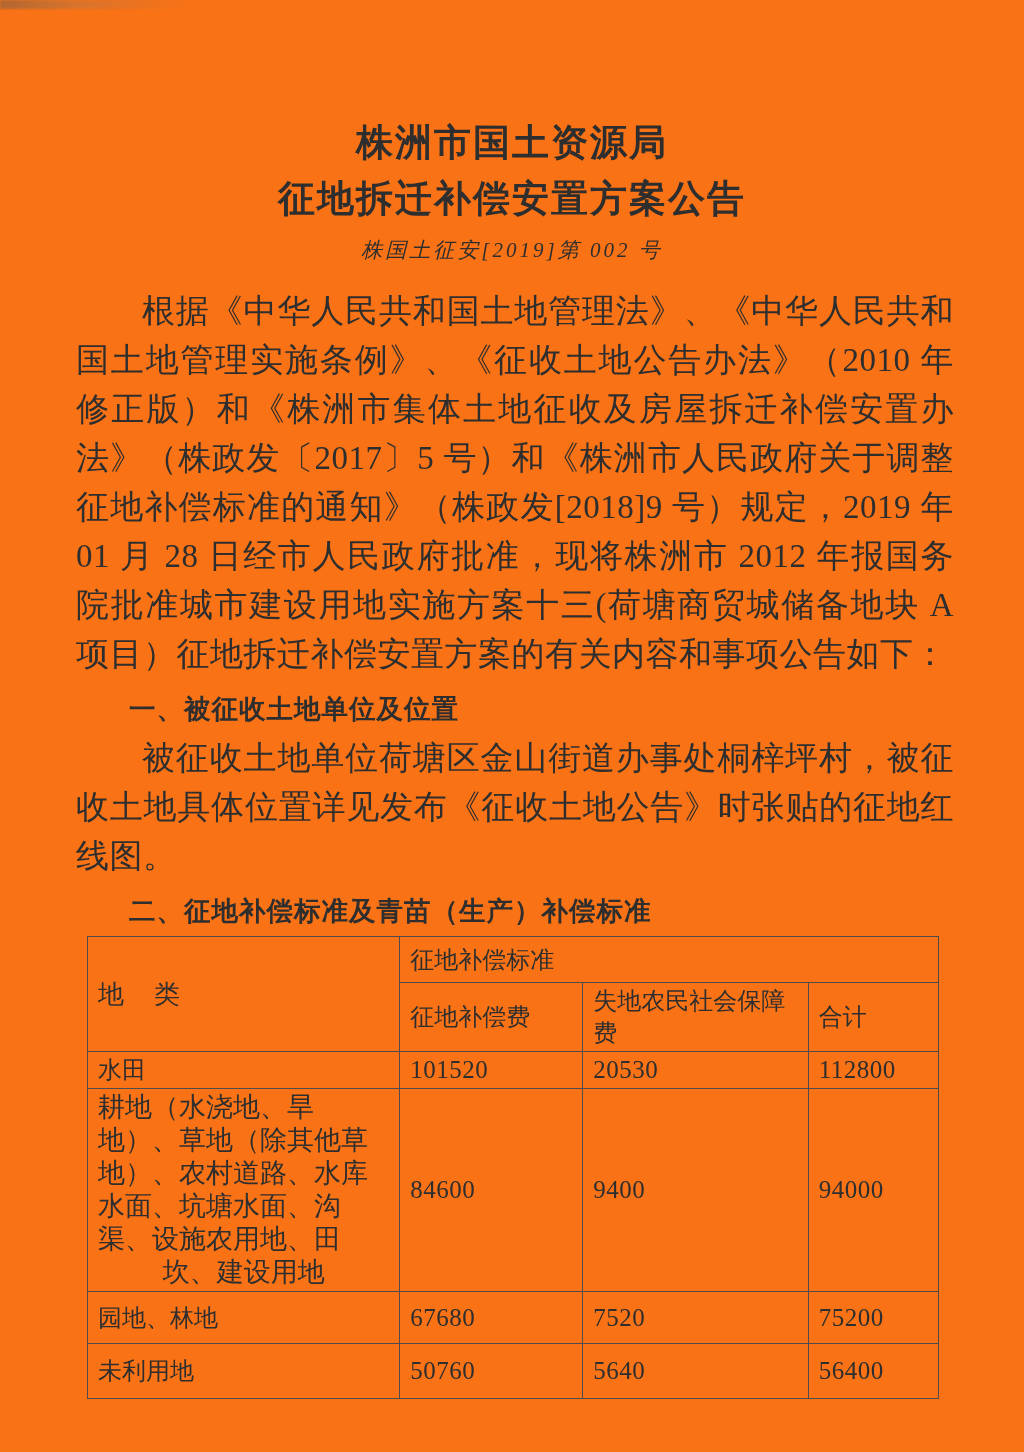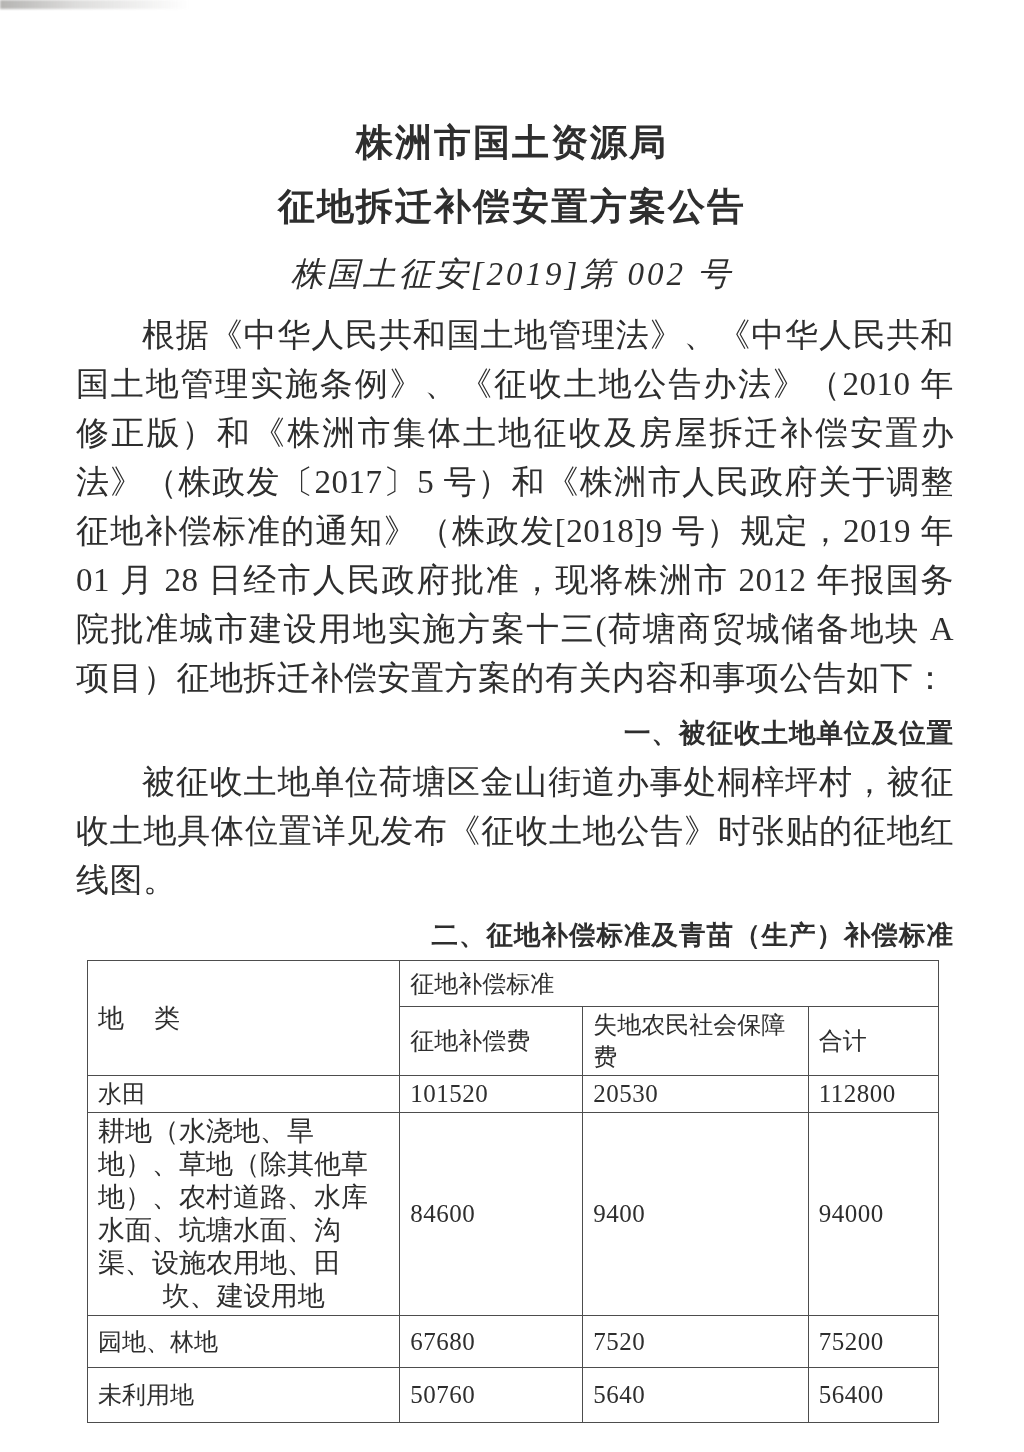--- a/index.html
+++ b/index.html
@@ -7,21 +7,21 @@
   html, body {
     background: #e8e8e8;
     font-family: "Liberation Serif", "DejaVu Serif", serif;
   }
 
   .page {
     position: relative;
     width: 1024px;
     height: 1452px;
     margin: 0 auto;
-    background: #ffffff;
+    background: #f97316;
     color: #2e2e2e;
     overflow: hidden;
   }
 
   
   .scan-smudge {
     position: absolute;
     top: 0;
     left: 0;
     width: 190px;
@@ -31,26 +31,26 @@
   }
 
   .doc-title {
     margin-top: 120px;
     text-align: center;
     font-size: 37px;
     font-weight: bold;
     line-height: 46px;
     letter-spacing: 2px;
   }
-  .doc-title.second { margin-top: 18px; }
+  .doc-title.second { margin-top: 10px; }
 
   .doc-number {
-    margin-top: 27px;
+    margin-top: 11px;
     text-align: center;
-    font-size: 33px;
+    font-size: 21px;
     font-style: italic;
     line-height: 34px;
     letter-spacing: 3px;
   }
 
   .body-block {
     margin: 0 70px 0 76px;  
   }
 
   .paragraph {
@@ -65,21 +65,20 @@
   .paragraph.tight { margin-top: 0; }
 
   .section-heading {
     margin-top: 6px;
     font-size: 26.5px;
     font-weight: bold;
     line-height: 49px;
     text-indent: 2em;
     font-family: "Liberation Sans", "DejaVu Sans", sans-serif;
     letter-spacing: 1px;
-    text-align: right;
   }
 
   .unit-label {
     width: 852px;
     margin: 16px 0 6px 87px;
     text-align: right;
     padding-right: 30px;
     font-size: 24px;
     line-height: 30px;
   }

